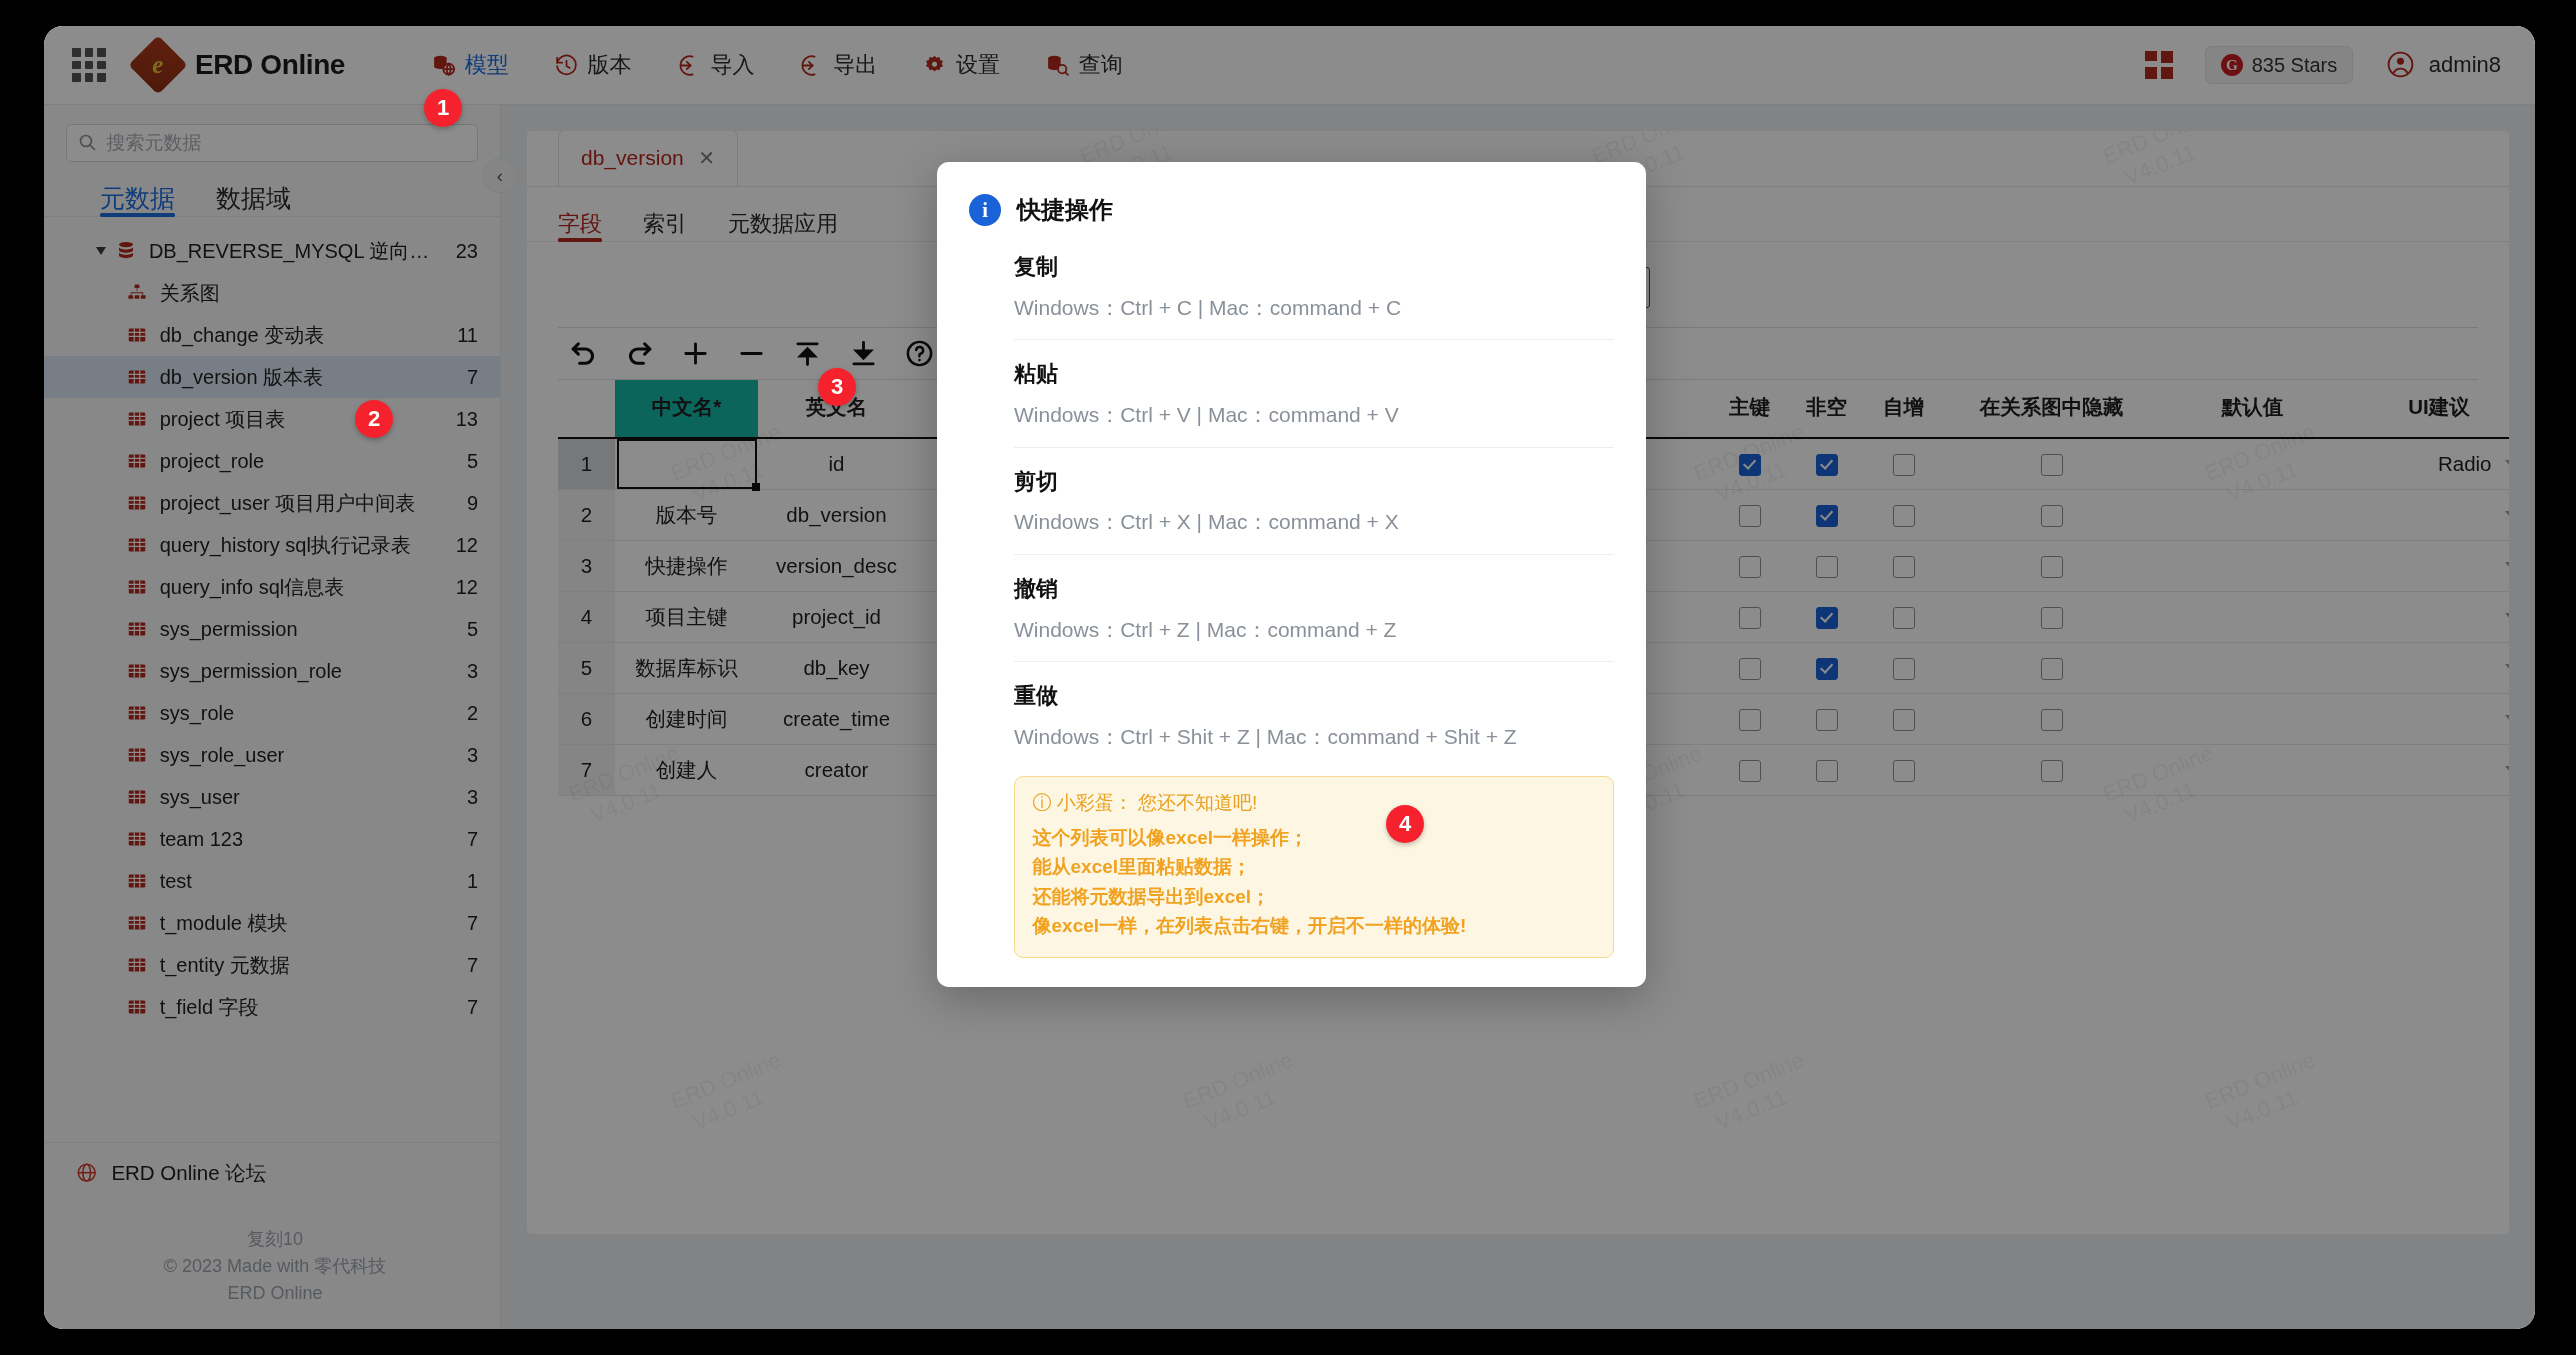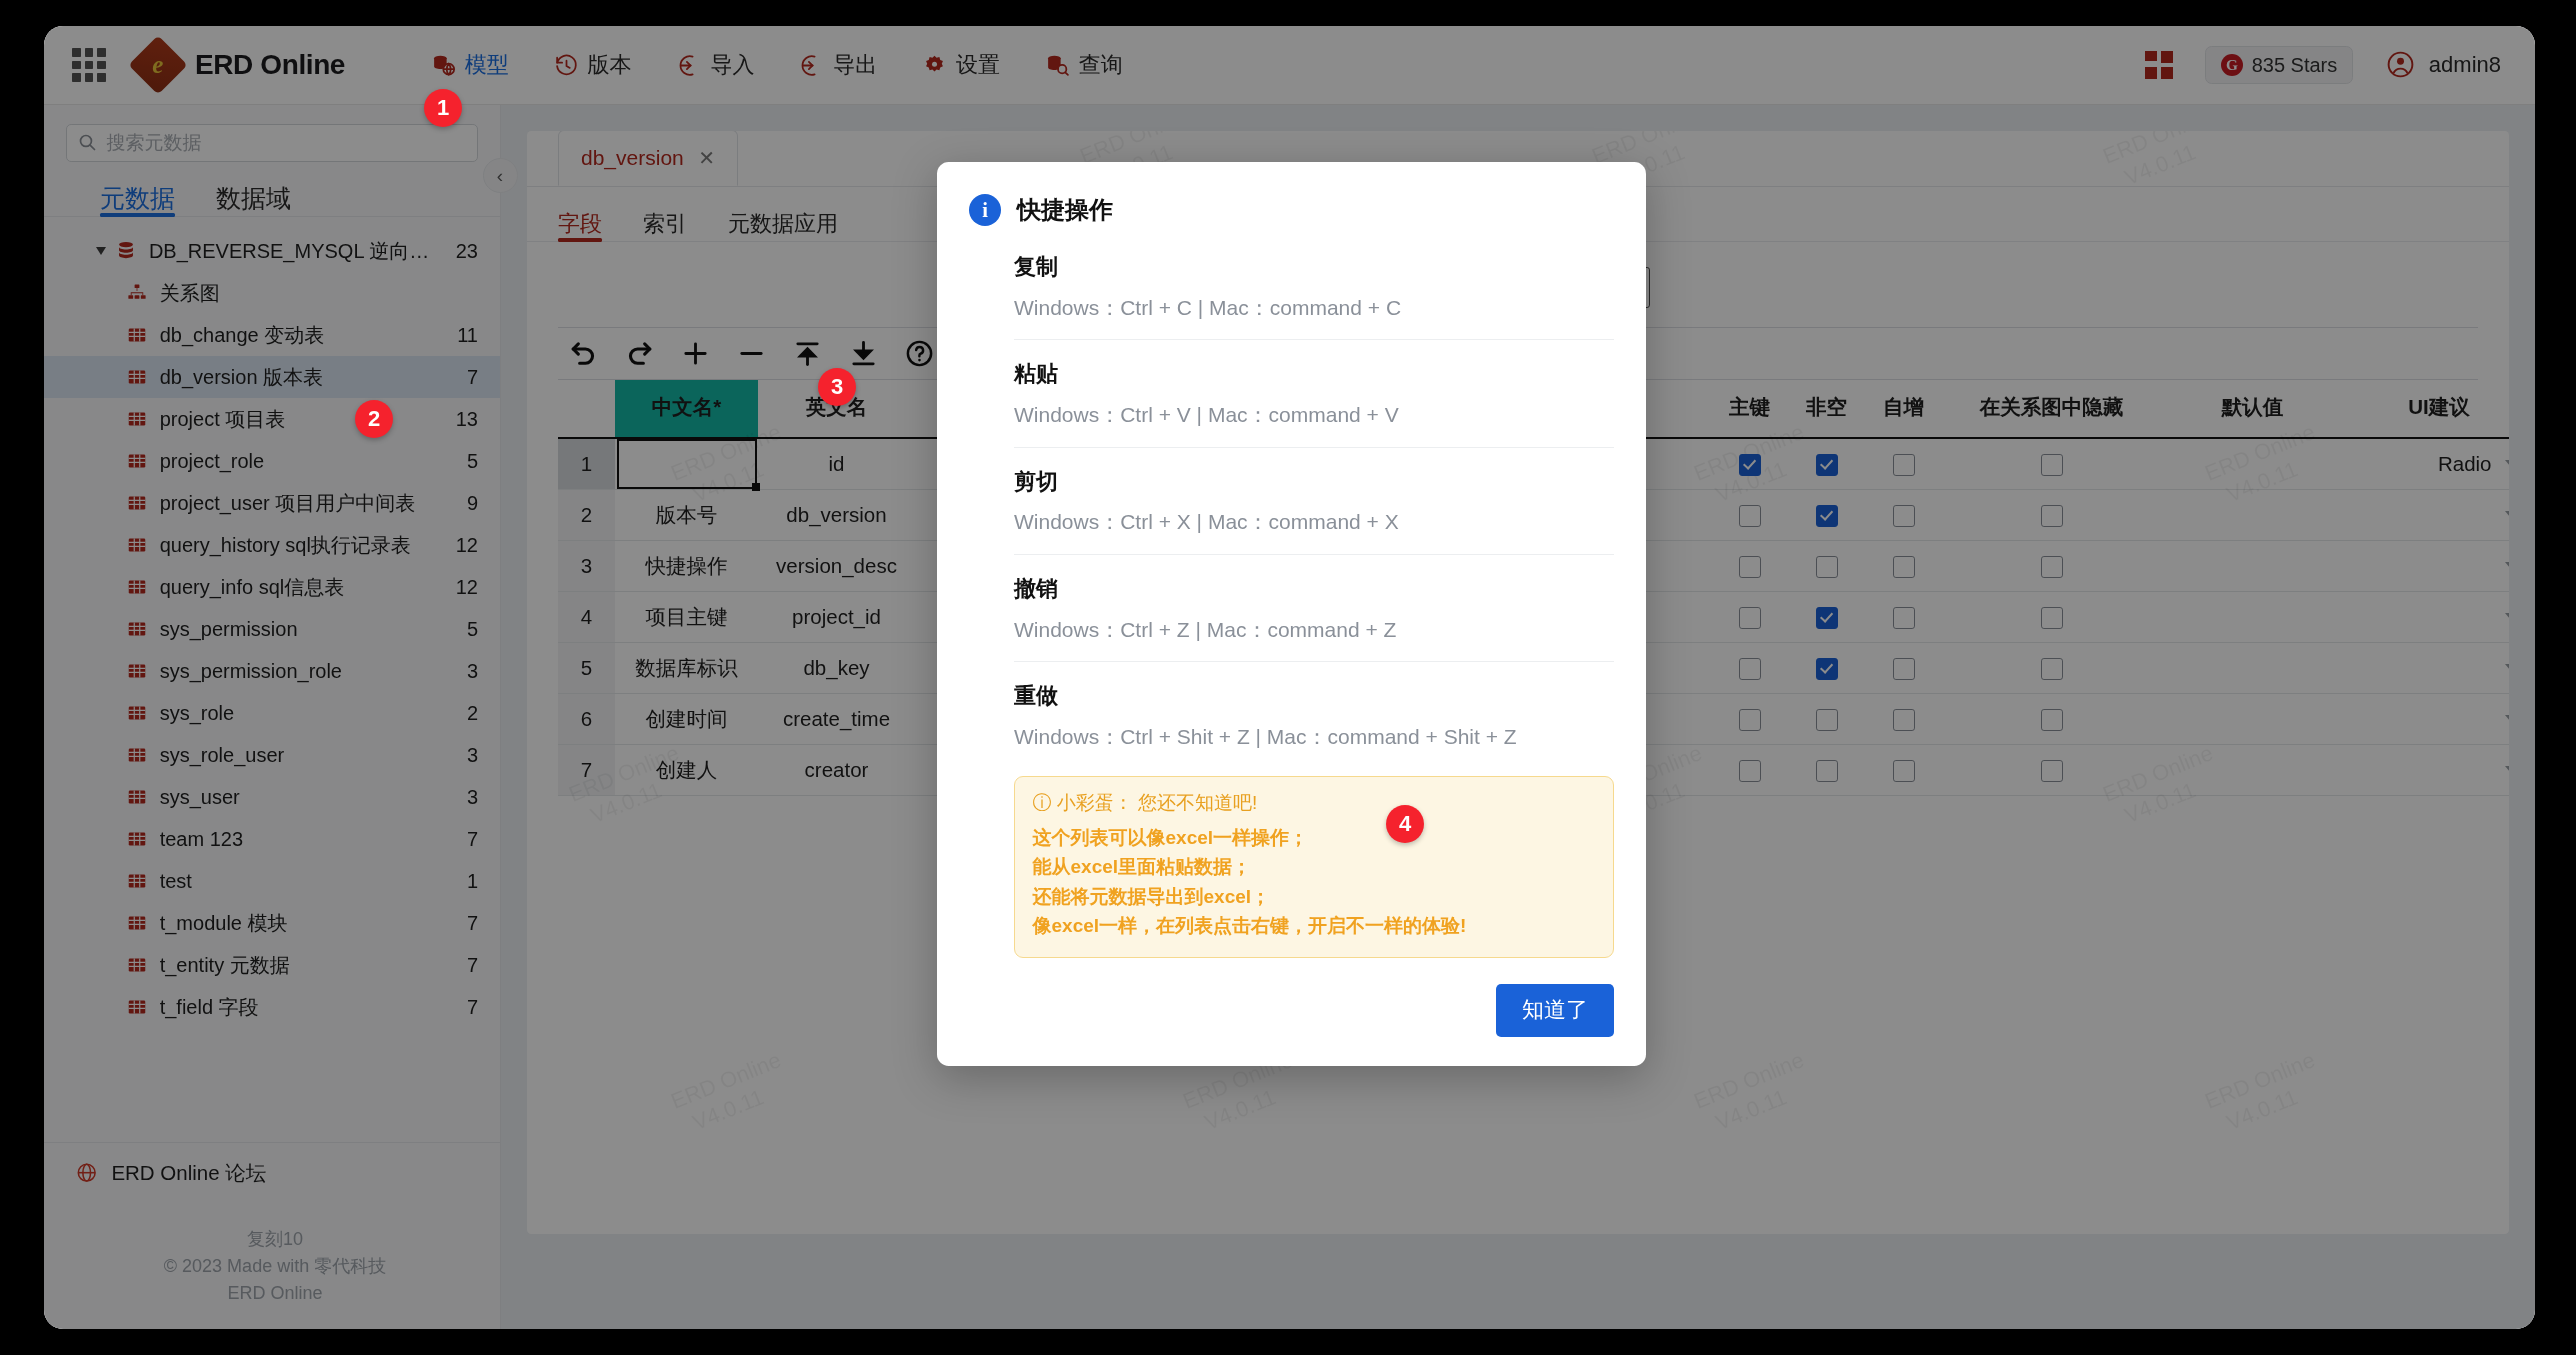--- a/index.html
+++ b/index.html
@@ -964,23 +964,20 @@
       <div class="egg-l1">
         <span>ⓘ</span>
         <span>小彩蛋： 您还不知道吧!</span>
       </div>
       <div class="egg-line">这个列表可以像excel一样操作；</div>
       <div class="egg-line">能从excel里面粘贴数据；</div>
       <div class="egg-line">还能将元数据导出到excel；</div>
       <div class="egg-line">像excel一样，在列表点击右键，开启不一样的体验!</div>
     </div>
 
-    <div class="modal-foot">
-      <button class="btn-primary">知道了</button>
-    </div>
   </div>
 
   <div class="step" style="left:380px;  top:63px;">1</div>
   <div class="step" style="left:311px;  top:374px;">2</div>
   <div class="step" style="left:774px; top:342px;">3</div>
   <div class="step" style="left:1342px; top:779px;">4</div>
 
 </div>
 
 

